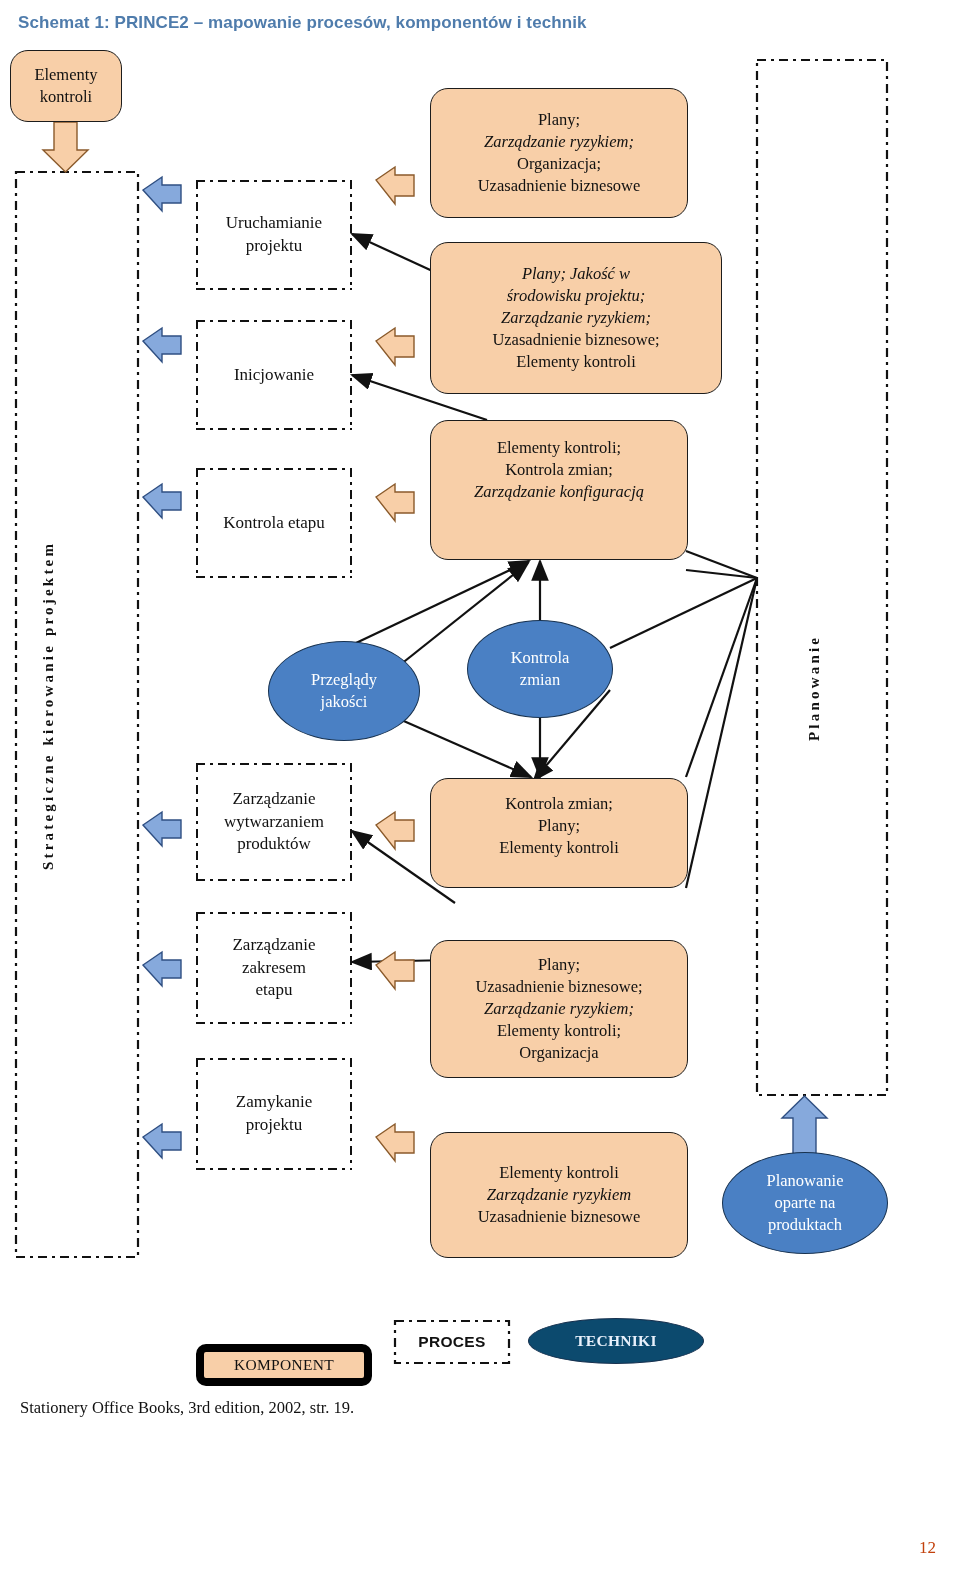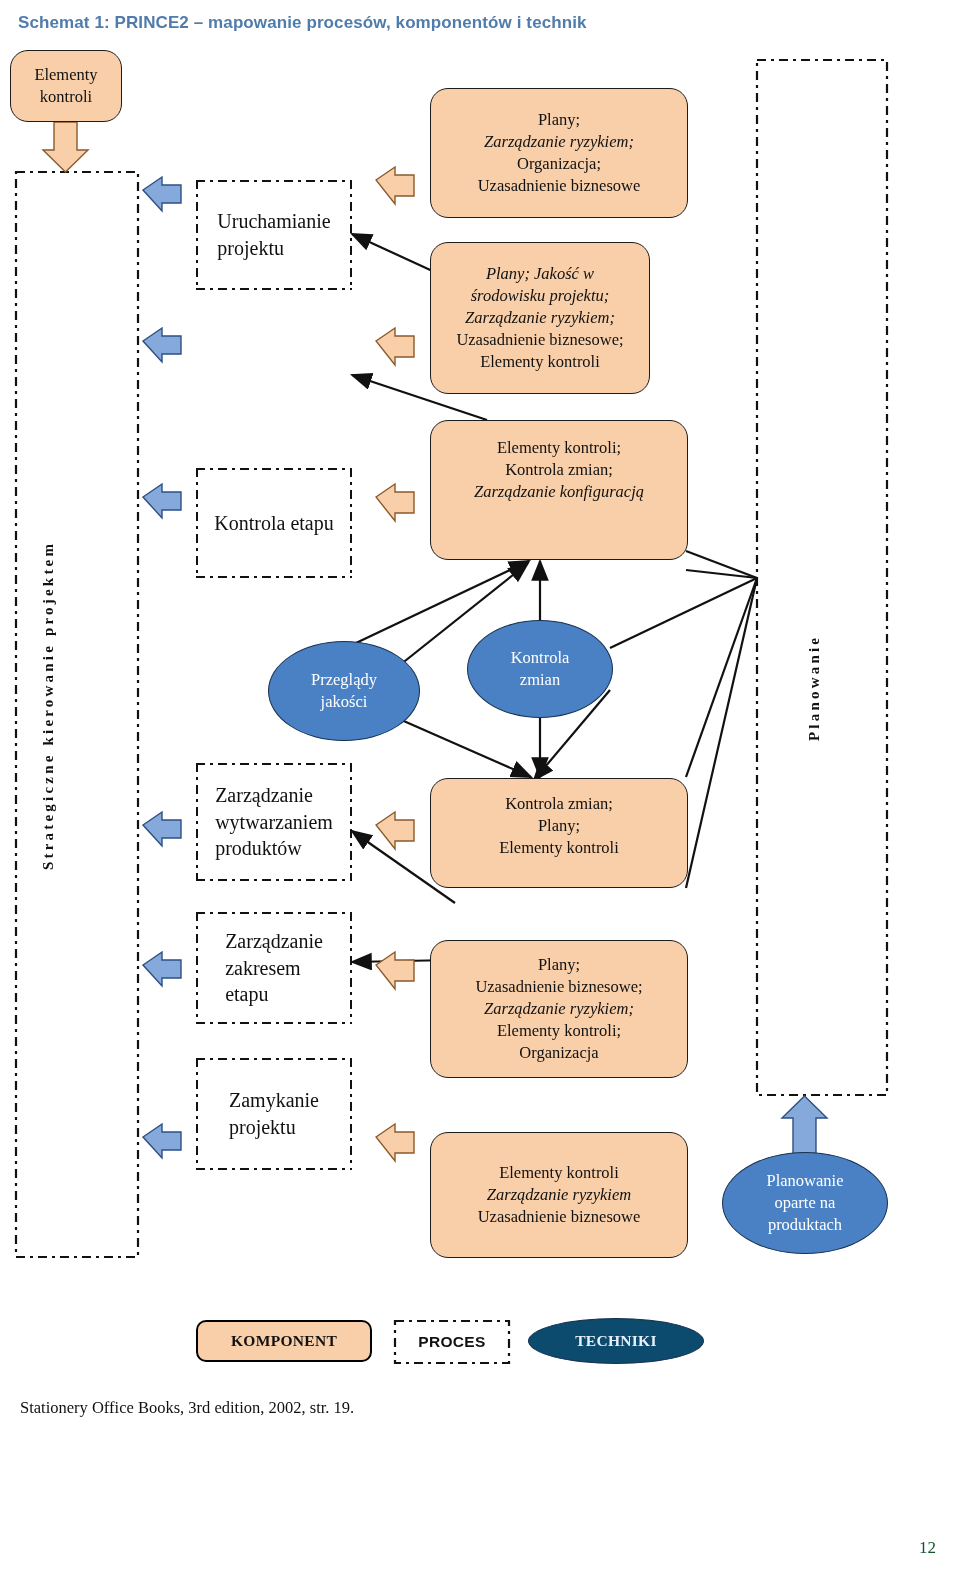--- a/index.html
+++ b/index.html
@@ -41,22 +41,22 @@
     padding:4px 8px;
   }
   .component .it{font-style:italic;}
 
   
   .process{
     background:transparent;
     border:2.2px dashed #111;
     border-style:dashed;
     display:flex;align-items:center;justify-content:center;
-    text-align:left;
-    font-size:20px;line-height:1.34;color:#111;
+    text-align:center;
+    font-size:17px;line-height:1.34;color:#111;
   }
   
   .dashdot{
     border:none;
     background-image:
       repeating-linear-gradient(to right,#111 0 9px,transparent 9px 14px,#111 14px 17px,transparent 17px 22px),
       repeating-linear-gradient(to right,#111 0 9px,transparent 9px 14px,#111 14px 17px,transparent 17px 22px),
       repeating-linear-gradient(to bottom,#111 0 9px,transparent 9px 14px,#111 14px 17px,transparent 17px 22px),
       repeating-linear-gradient(to bottom,#111 0 9px,transparent 9px 14px,#111 14px 17px,transparent 17px 22px);
     background-size:100% 2.2px,100% 2.2px,2.2px 100%,2.2px 100%;
@@ -84,45 +84,45 @@
     letter-spacing:3.2px;
     color:#111;
     writing-mode:vertical-rl;
     transform:rotate(180deg);
     white-space:nowrap;
     text-align:center;
   }
 
   
   .legend-komponent{
-    background:#f8cfa8;border:2px solid #000000;border-radius:10px;
-    display:flex;align-items:center;justify-content:center;
-    font-weight:bold;font-size:15.5px;color:#111;
-    font-family:"Liberation Serif",serif;letter-spacing:0.3px;
+    background:#f8cfa8;border:8px solid #000000;border-radius:10px;
+    display:flex;align-items:center;justify-content:center;
+    font-weight:normal;font-size:15.5px;color:#111;
+    font-family:"Liberation Serif",serif;letter-spacing:0.3px;margin-top:24px;
   }
   .legend-proces{
     display:flex;align-items:center;justify-content:center;
     font-weight:bold;font-size:15.5px;color:#111;
     font-family:Liberation Sans, sans-serif;letter-spacing:0.3px;
   }
   .legend-techniki{
     background:#0c4a6e;border:1.5px solid #17314f;border-radius:50%;
     display:flex;align-items:center;justify-content:center;
     font-weight:bold;font-size:15.5px;color:#e8f0fb;
     font-family:"Liberation Serif",serif;letter-spacing:0.3px;
   }
 
   
   .source{
     position:absolute;left:20px;top:1396px;width:880px;
     font-size:16.5px;line-height:1.5;color:#111;
   }
   .pagenum{
     position:absolute;right:24px;top:1538px;
-    font-size:17px;color:#14532d;
+    font-size:17px;color:#c2410c;
   }
 </style>
 </head>
 <body>
 
 <div class="page">
 
   <div class="title">Schemat 1: PRINCE2 – mapowanie procesów, komponentów i technik</div>
 
   <svg class="links" viewBox="0 0 960 1579">
@@ -227,20 +227,25 @@
     </div>
   </div>
 
   <div class="abs process dashdot" style="left:196px;top:180px;width:156px;height:110px;">
     <div>
       <div>Uruchamianie</div>
       <div>projektu</div>
     </div>
   </div>
 
+  <div class="abs process dashdot" style="left:196px;top:320px;width:156px;height:110px;">
+    <div>
+      <div>Inicjowanie</div>
+    </div>
+  </div>
 
   <div class="abs process dashdot" style="left:196px;top:468px;width:156px;height:110px;">
     <div>
       <div>Kontrola etapu</div>
     </div>
   </div>
 
   <div class="abs process dashdot" style="left:196px;top:763px;width:156px;height:118px;">
     <div>
       <div>Zarządzanie</div>
@@ -266,21 +271,21 @@
 
   <div class="abs component" style="left:430px;top:88px;width:258px;height:130px;">
     <div>
       <div>Plany;</div>
       <div class="it">Zarządzanie ryzykiem;</div>
       <div>Organizacja;</div>
       <div>Uzasadnienie biznesowe</div>
     </div>
   </div>
 
-  <div class="abs component" style="left:430px;top:242px;width:220px;height:152px;">
+  <div class="abs component" style="left:430px;top:242px;width:292px;height:152px;">
     <div>
       <div class="it">Plany; Jakość w</div>
       <div class="it">środowisku projektu;</div>
       <div class="it">Zarządzanie ryzykiem;</div>
       <div>Uzasadnienie biznesowe;</div>
       <div>Elementy kontroli</div>
     </div>
   </div>
 
   <div class="abs component" style="left:430px;top:420px;width:258px;height:140px;align-items:flex-start;padding-top:16px;">

